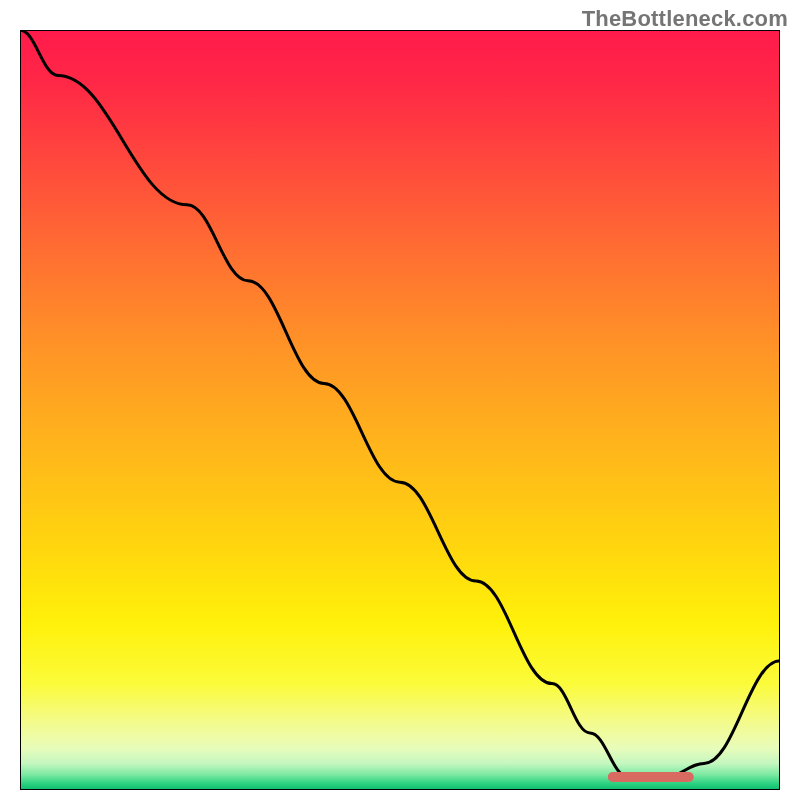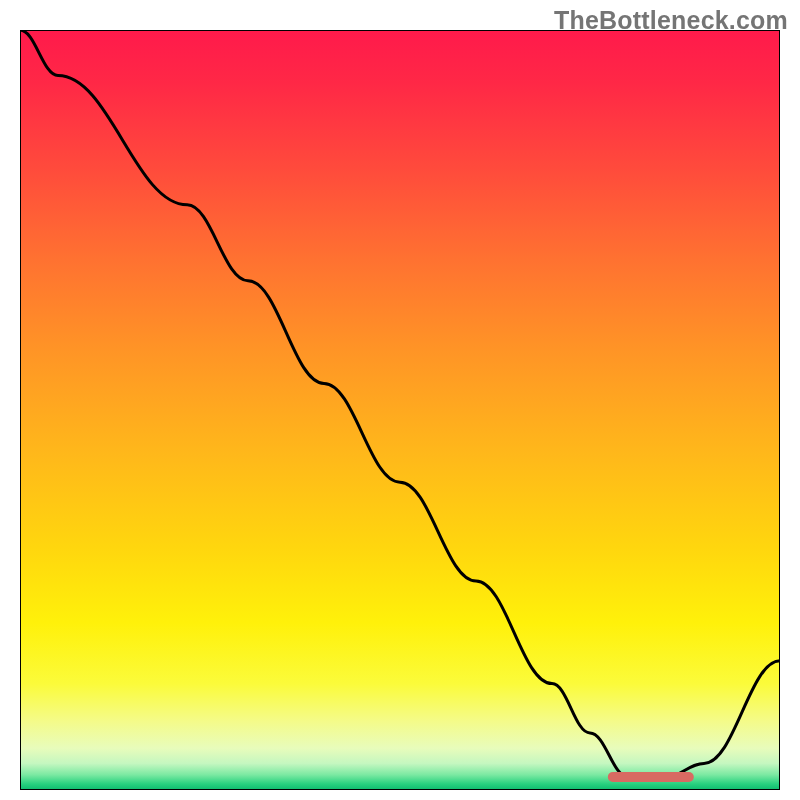--- a/index.html
+++ b/index.html
@@ -13,21 +13,21 @@
   }
   .container {
     position: relative;
     width: 800px;
     height: 800px;
   }
   .watermark {
     position: absolute;
     top: 6px;
     right: 12px;
-    font-size: 25px;
+    font-size: 22px;
     font-weight: 600;
     color: #757575;
     letter-spacing: 0.2px;
   }
   .plot-area {
     position: absolute;
     left: 20px;
     top: 30px;
     width: 760px;
     height: 760px;

